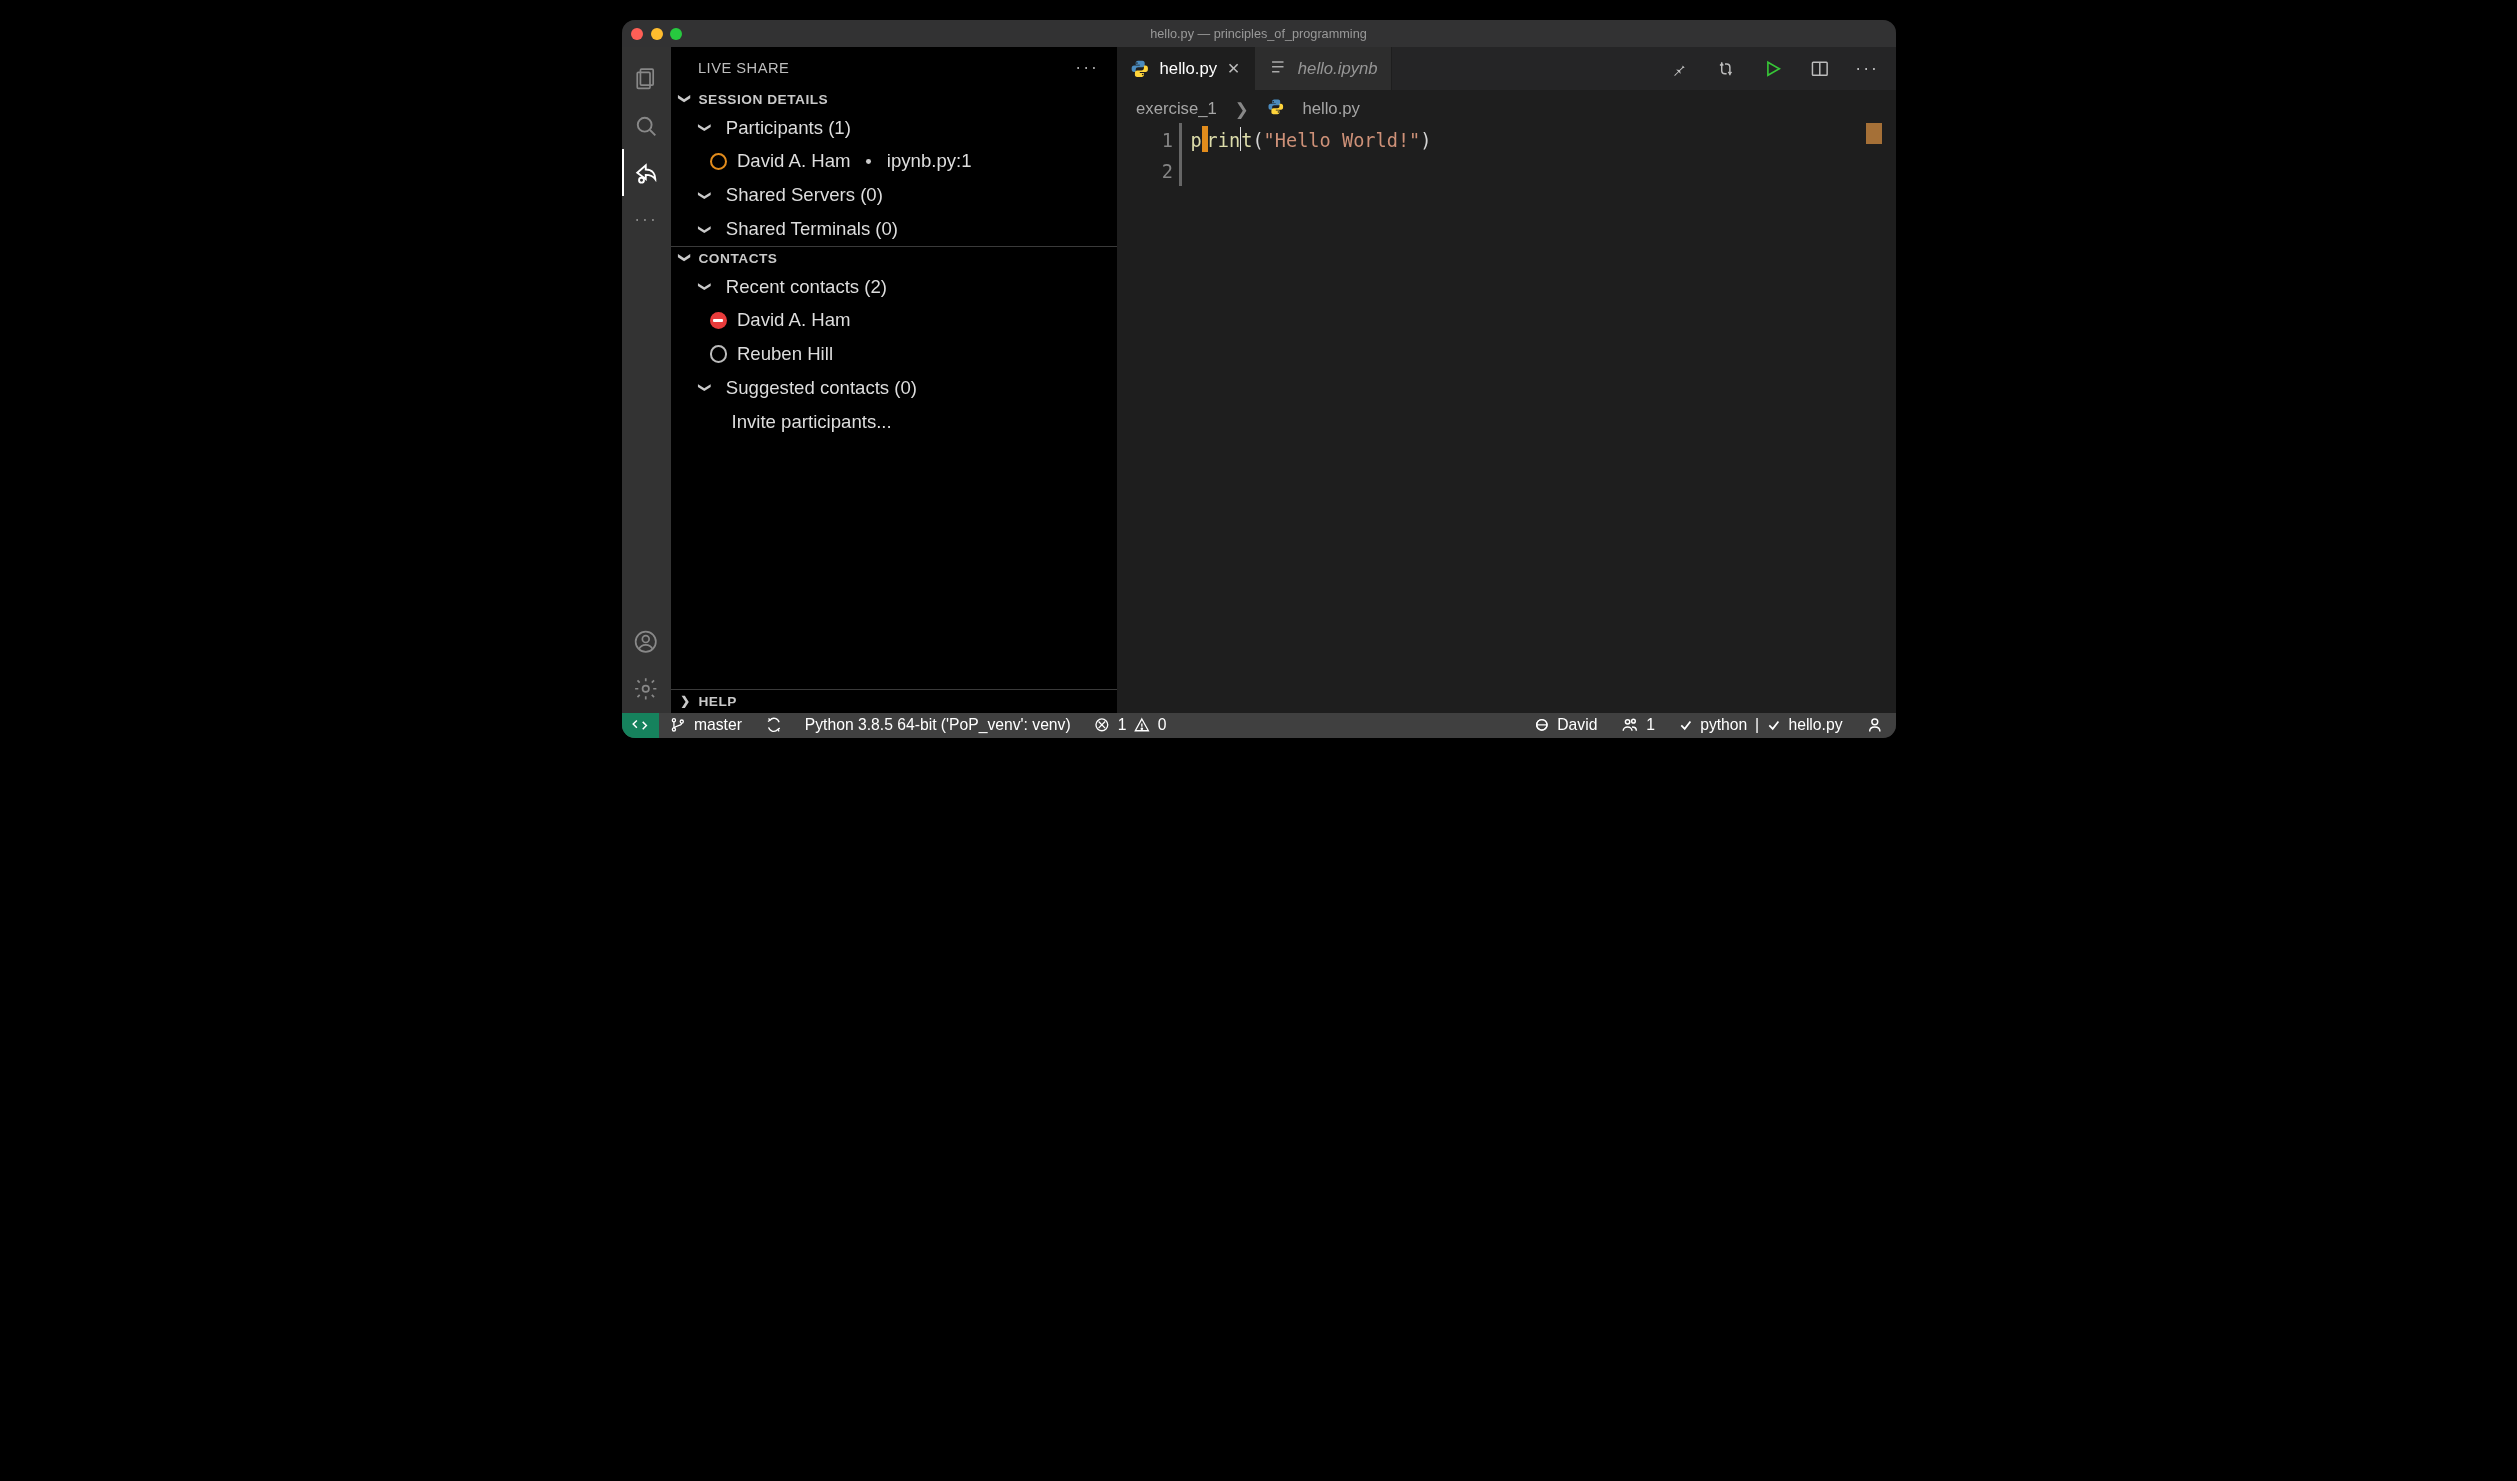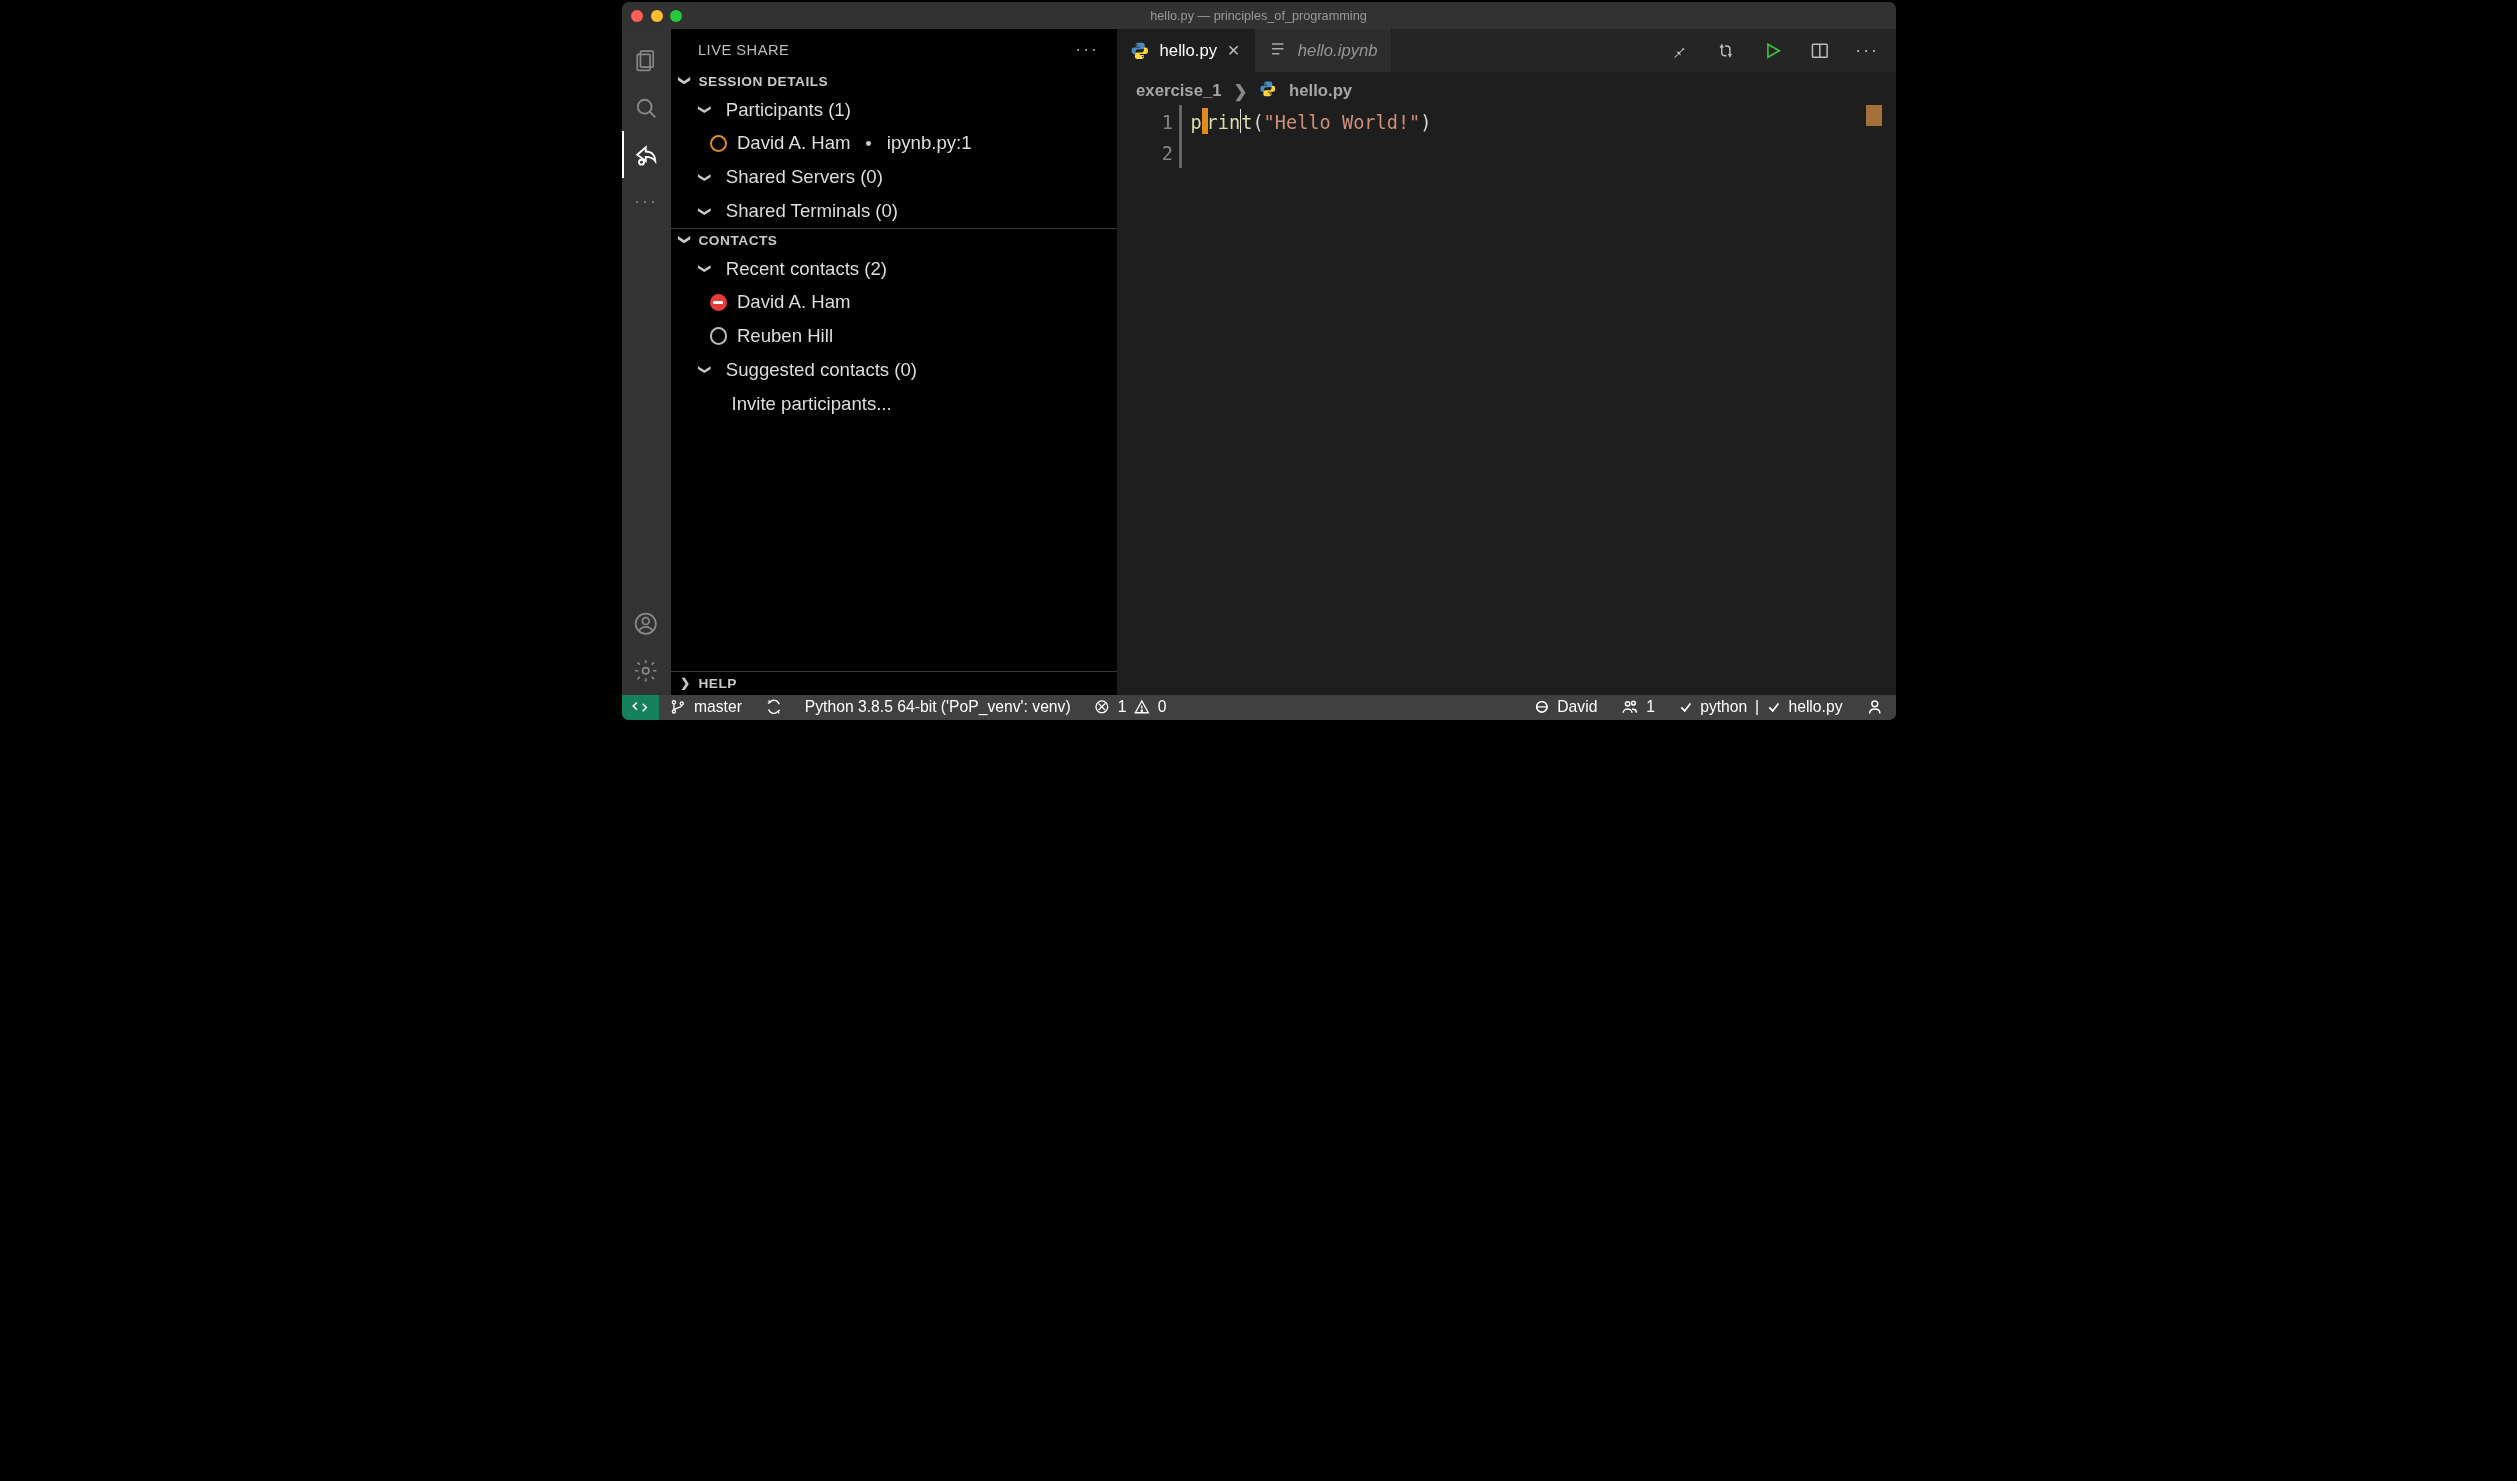--- a/index.html
+++ b/index.html
@@ -1,21 +1,21 @@
 <!DOCTYPE html>
 <html><head>
 <meta charset="utf-8">
 <style>
   * { box-sizing: border-box; margin: 0; padding: 0; }
   html, body { width: 100%; height: 100%; background: #000; font-family: -apple-system, "Segoe UI", Helvetica, Arial, sans-serif; }
   body { display: flex; align-items: flex-start; justify-content: center; }
 
   .window {
-    width: 1274px; height: 718px; margin-top: 2px;
-    background: #1e1e1e; border-radius: 7px; overflow: hidden;
+    width: 1274px; height: 718px; margin-top: 20px;
+    background: #1e1e1e; border-radius: 13px; overflow: hidden;
     box-shadow: 0 29px 59px rgba(0,0,0,.6);
     display: flex; flex-direction: column; color: #ccc;
     font-size: 13.7px;
   }
 
   
   .titlebar { height: 27.4px; background: #323233; display: flex; align-items: center; padding: 0 9.8px; position: relative; }
   .traffic { display: flex; gap: 7.8px; }
   .tdot { width: 11.8px; height: 11.8px; border-radius: 50%; }
   .tred { background:#ff5f56; } .tyel { background:#ffbd2e;} .tgrn { background:#27c93f;}
@@ -58,21 +58,21 @@
   .tabs { height:43px; background:#252526; display:flex; align-items:stretch; }
   .tab { display:flex; align-items:center; gap:9.8px; padding:0 13.7px; font-size:16.7px; color:#969696; background:#2d2d2d; border-right:1px solid #1e1e1e; cursor:pointer; font-style:normal; }
   .tab.active { background:#1e1e1e; color:#fff; }
   .tab.inactive-italic { font-style:italic; }
   .tab .close { font-size:15.7px; color:#bbb; }
   .tab .py-ico { display:inline-flex; }
   .tab-actions { margin-left:auto; display:flex; align-items:center; gap:25.5px; padding:0 17.6px; color:#bdbdbd; }
   .tab-actions .ico { width:21.6px; height:21.6px; display:inline-flex; align-items:center; justify-content:center; cursor:pointer; }
   .run-tri { color:#37c637; }
 
-  .breadcrumb { display:flex; align-items:center; gap:12px; padding:7.8px 19.6px 2px 19.6px; color:#a6a6a6; font-size:16.7px;font-weight:bold; }
+  .breadcrumb { display:flex; align-items:center; gap:18px; padding:7.8px 19.6px 2px 19.6px; color:#a6a6a6; font-size:16.7px; }
   .bc-sep { color:#888; }
 
   .code-area { flex:1; display:flex; font-family: Menlo, Consolas, monospace; font-size:18.6px; }
   .gutter { width:74px; text-align:right; color:#858585; padding:2px 17.6px 0 0; user-select:none; line-height:31px; }
   .code-lines { flex:1; padding-top:2px; line-height:31px; position:relative; }
   .code-lines .line { white-space:pre; }
   .cursor-bar { display:inline-block; width:5.9px; height:25.5px; background:#e28c1c; vertical-align:-4.9px; margin-right:-1px; }
   .thin-cursor { display:inline-block; width:1px; height:23.5px; background:#ddd; vertical-align:-3.9px; }
   .tok-fn { color:#dcdcaa; }
   .tok-p { color:#d4d4d4; }

